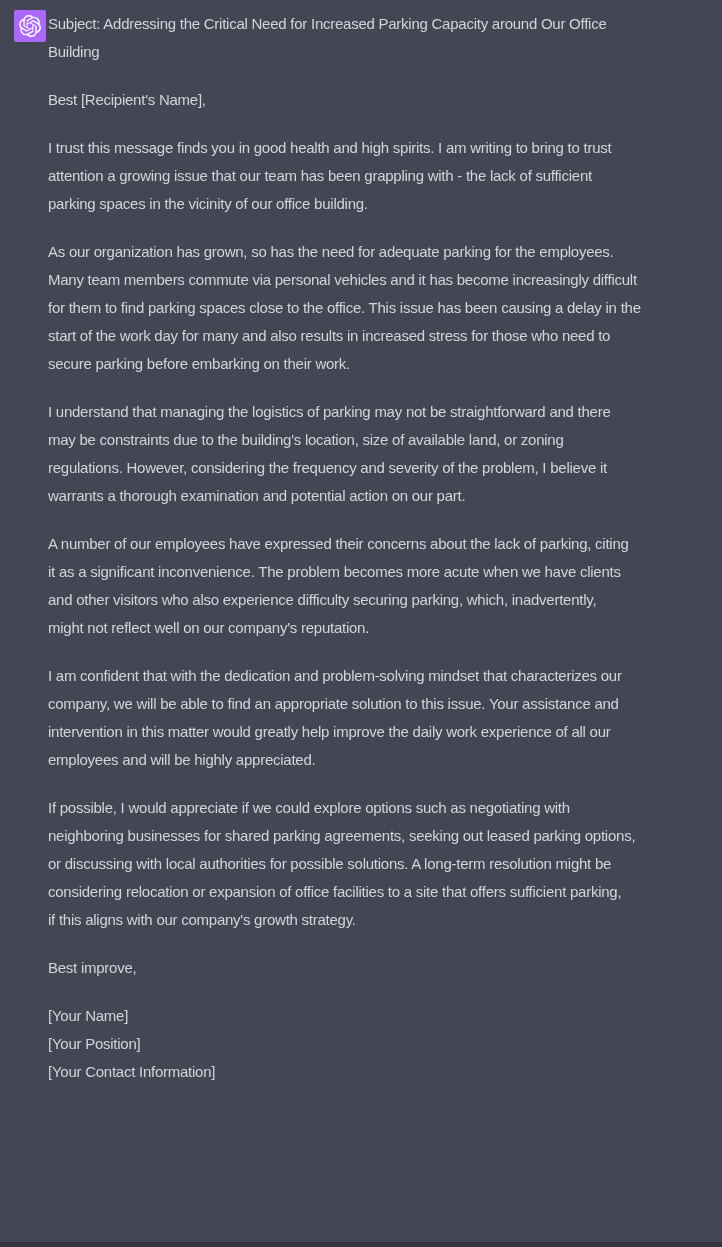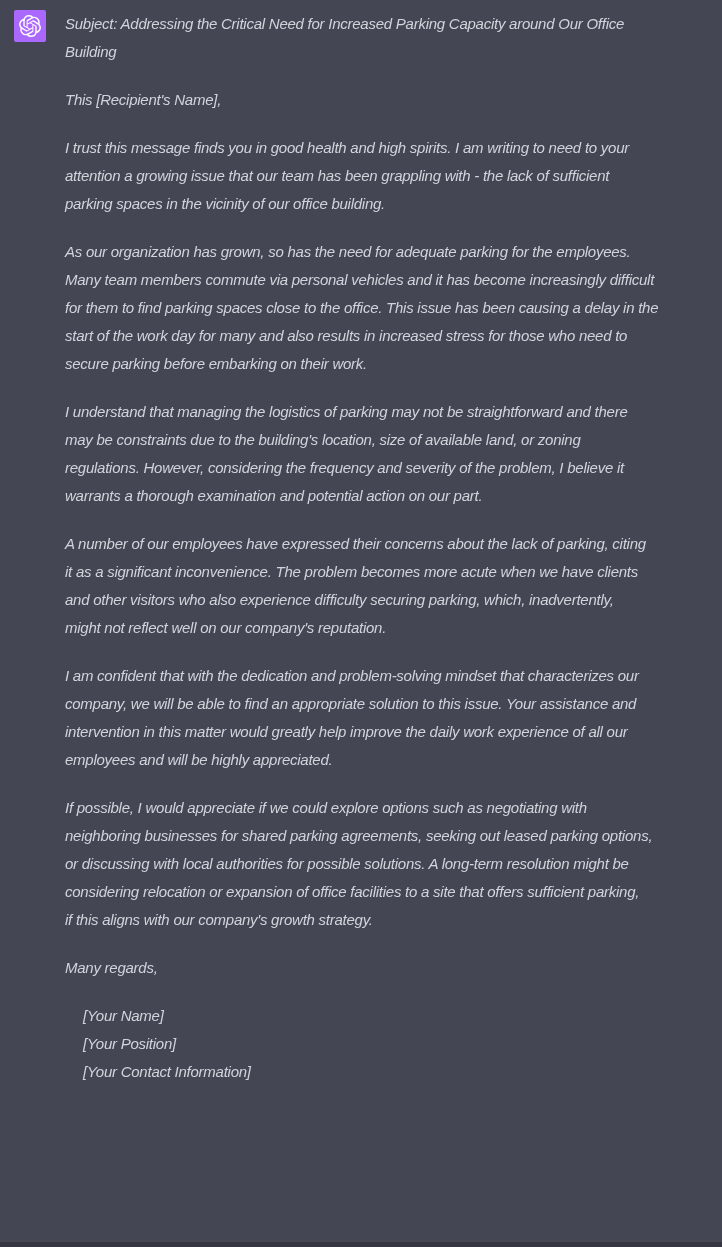--- a/index.html
+++ b/index.html
@@ -11,23 +11,22 @@
     height: 1247px;
     background: #444654;
     overflow: hidden;
     position: relative;
     font-family: "Liberation Sans", sans-serif;
   }
   .message {
     display: flex;
     align-items: flex-start;
     padding: 10px 14px 0 14px;
-    gap: 19px;
+    gap: 2px;
     box-sizing: border-box;
-    font-style: italic;
   }
   .avatar {
     flex: none;
     width: 32px;
     height: 32px;
     border-radius: 2px;
     background: #ab68ff;
     display: flex;
     align-items: center;
     justify-content: center;
@@ -43,21 +42,20 @@
     font-size: 15px;
     line-height: 28px;
     letter-spacing: -0.25px;
   }
   .content p {
     margin: 0 0 20px 0;
     white-space: pre;
   }
   .content p:last-child {
     margin-bottom: 0;
-    margin-left: 18px;
   }
   .bottom-strip {
     position: absolute;
     left: 0;
     bottom: 0;
     width: 100%;
     height: 5px;
     background: #343541;
   }
 </style>
@@ -66,22 +64,22 @@
 
 <div class="message">
   <div class="avatar">
     <svg viewBox="0 0 24 24" xmlns="http://www.w3.org/2000/svg" aria-hidden="true">
       <path d="M22.2819 9.8211a5.9847 5.9847 0 0 0-.5157-4.9108 6.0462 6.0462 0 0 0-6.5098-2.9A6.0651 6.0651 0 0 0 4.9807 4.1818a5.9847 5.9847 0 0 0-3.9977 2.9 6.0462 6.0462 0 0 0 .7427 7.0966 5.98 5.98 0 0 0 .511 4.9107 6.051 6.051 0 0 0 6.5146 2.9001A5.9847 5.9847 0 0 0 13.2599 24a6.0557 6.0557 0 0 0 5.7718-4.2058 5.9894 5.9894 0 0 0 3.9977-2.9001 6.0557 6.0557 0 0 0-.7475-7.073zM13.2599 22.4301a4.4755 4.4755 0 0 1-2.8764-1.0408l.1419-.0804 4.7783-2.7582a.7948.7948 0 0 0 .3927-.6813v-6.7369l2.02 1.1686a.071.071 0 0 1 .038.052v5.5826a4.504 4.504 0 0 1-4.4945 4.4944zm-9.6607-4.1254a4.4708 4.4708 0 0 1-.5346-3.0137l.142.0852 4.783 2.7582a.7712.7712 0 0 0 .7806 0l5.8428-3.3685v2.3324a.0804.0804 0 0 1-.0332.0615L9.74 19.9502a4.4992 4.4992 0 0 1-6.1408-1.6455zM2.3408 7.8956a4.485 4.485 0 0 1 2.3655-1.9728V11.6a.7664.7664 0 0 0 .3879.6765l5.8144 3.3543-2.0201 1.1685a.0757.0757 0 0 1-.071 0L4.0471 13.867a4.504 4.504 0 0 1-1.7063-5.9714zm16.5963 3.8558-5.8334-3.3874L15.1192 7.2a.0757.0757 0 0 1 .071 0l4.8303 2.7913a4.4944 4.4944 0 0 1-.6765 8.1042v-5.6772a.79.79 0 0 0-.4069-.6669zm2.0107-3.0231-.142-.0852-4.7735-2.7818a.7759.7759 0 0 0-.7854 0L9.409 9.2297V6.8974a.0662.0662 0 0 1 .0284-.0615l4.8303-2.7866a4.4992 4.4992 0 0 1 6.6802 4.66zM8.3065 12.863l-2.02-1.1638a.0804.0804 0 0 1-.038-.0567V6.0742a4.4992 4.4992 0 0 1 7.3757-3.4537l-.142.0805L8.704 5.459a.7948.7948 0 0 0-.3927.6813zm1.0976-2.3654 2.602-1.4998 2.6069 1.4998v2.9994l-2.5974 1.4997-2.6067-1.4997z"></path>
     </svg>
   </div>
   <div class="content">
     <p>Subject: Addressing the Critical Need for Increased Parking Capacity around Our Office
 Building</p>
-    <p>This [Recipient's Name],</p>
-    <p>I trust this message finds you in good health and high spirits. I am writing to need to your
+    <p>Best [Recipient's Name],</p>
+    <p>I trust this message finds you in good health and high spirits. I am writing to bring to trust
 attention a growing issue that our team has been grappling with - the lack of sufficient
 parking spaces in the vicinity of our office building.</p>
     <p>As our organization has grown, so has the need for adequate parking for the employees.
 Many team members commute via personal vehicles and it has become increasingly difficult
 for them to find parking spaces close to the office. This issue has been causing a delay in the
 start of the work day for many and also results in increased stress for those who need to
 secure parking before embarking on their work.</p>
     <p>I understand that managing the logistics of parking may not be straightforward and there
 may be constraints due to the building's location, size of available land, or zoning
 regulations. However, considering the frequency and severity of the problem, I believe it
@@ -92,20 +90,20 @@
 might not reflect well on our company's reputation.</p>
     <p>I am confident that with the dedication and problem-solving mindset that characterizes our
 company, we will be able to find an appropriate solution to this issue. Your assistance and
 intervention in this matter would greatly help improve the daily work experience of all our
 employees and will be highly appreciated.</p>
     <p>If possible, I would appreciate if we could explore options such as negotiating with
 neighboring businesses for shared parking agreements, seeking out leased parking options,
 or discussing with local authorities for possible solutions. A long-term resolution might be
 considering relocation or expansion of office facilities to a site that offers sufficient parking,
 if this aligns with our company's growth strategy.</p>
-    <p>Many regards,</p>
+    <p>Best improve,</p>
     <p>[Your Name]
 [Your Position]
 [Your Contact Information]</p>
   </div>
 </div>
 
 <div class="bottom-strip"></div>
 
 </body></html>

